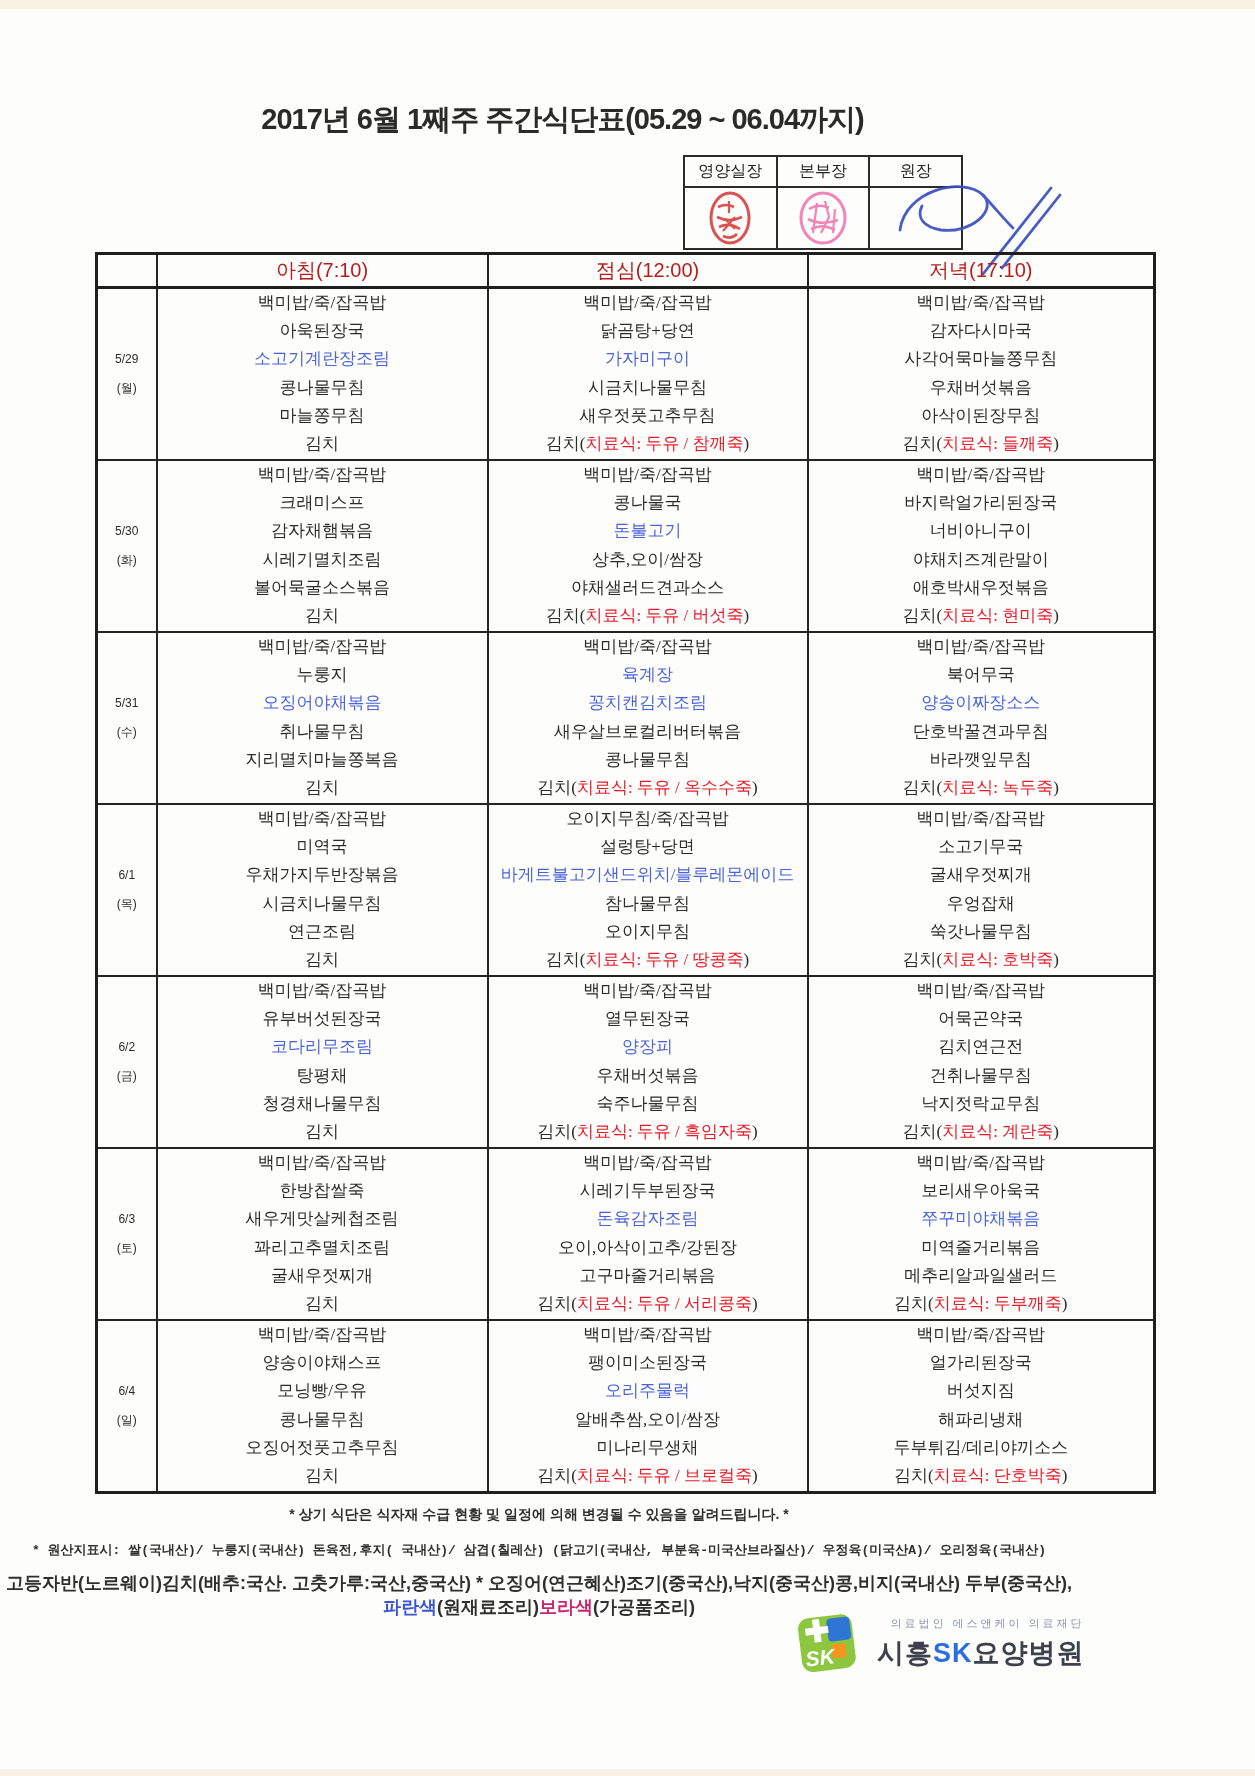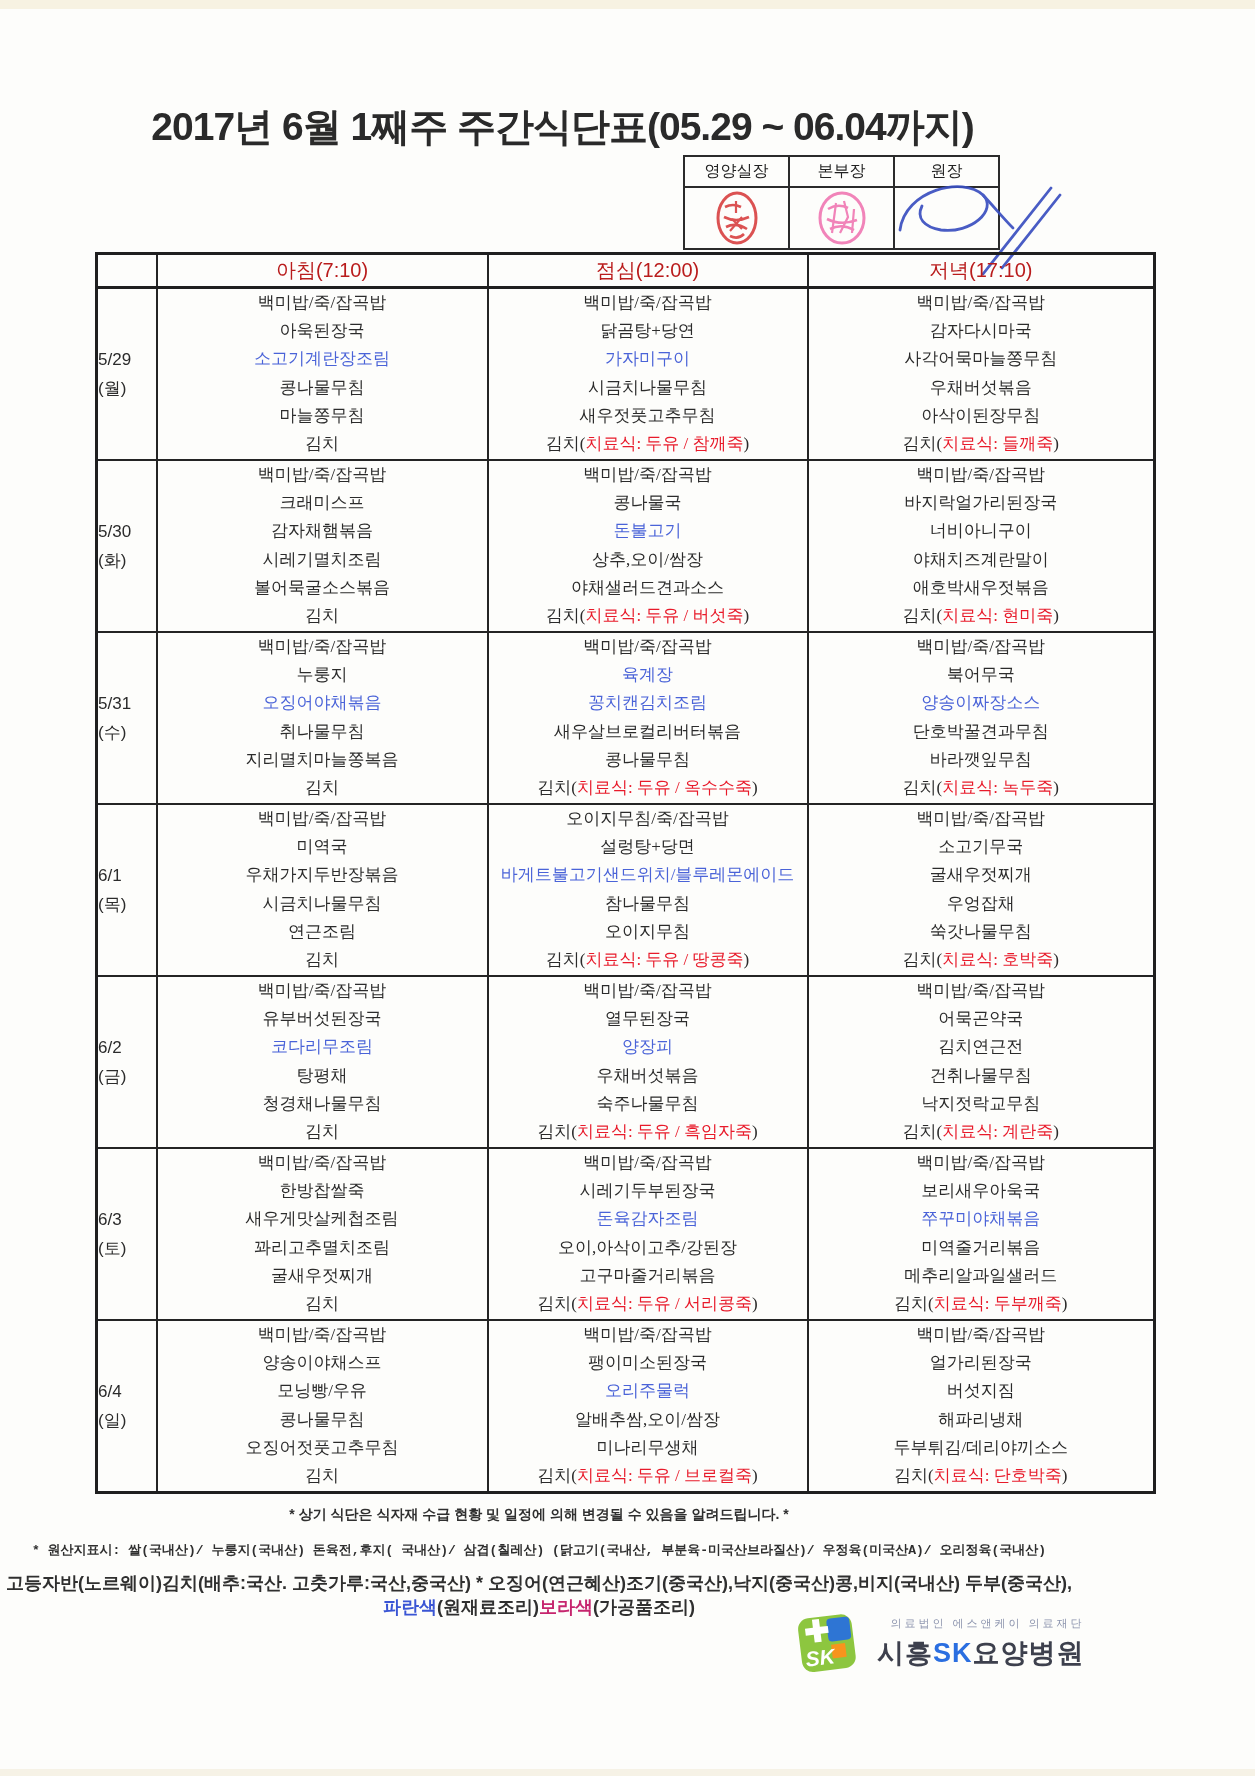--- a/index.html
+++ b/index.html
@@ -3,40 +3,40 @@
 <meta charset="utf-8">
 <style>
   html,body{margin:0;padding:0;background:#e8e8e8;}
   .page{position:relative;width:1255px;height:1776px;margin:0 auto;background:#fdfdfb;
         font-family:"Liberation Sans","DejaVu Sans",sans-serif;color:#2e2e2e;overflow:hidden;
         border-bottom:2px solid #b9b4a6;}
   .page::before{content:"";position:absolute;left:0;top:0;right:0;height:9px;background:#f5ecd4;opacity:.65;}
   .page::after{content:"";position:absolute;left:0;bottom:0;right:0;height:7px;background:#efe8d2;opacity:.5;}
 
   .title{position:absolute;top:100px;left:0;width:1125px;text-align:center;
-         font-size:39px;font-weight:bold;color:#2a2a2a;letter-spacing:-1px;}
+         font-size:29px;font-weight:bold;color:#2a2a2a;letter-spacing:-1px;}
 
   
-  .sig-table{position:absolute;left:683px;top:155px;width:317px;border-collapse:collapse;table-layout:fixed;}
+  .sig-table{position:absolute;left:683px;top:155px;width:280px;border-collapse:collapse;table-layout:fixed;}
   .sig-table td{border:2px solid #2b2b2b;text-align:center;padding:0;}
   .sig-head td{height:29px;font-size:16px;color:#222;}
   .sig-body td{height:60px;vertical-align:middle;}
   .stamp{display:inline-block;vertical-align:middle;}
 
   .sig-overlay{position:absolute;left:855px;top:148px;width:260px;height:152px;pointer-events:none;}
 
   
   .menu-table{position:absolute;left:95px;top:252px;width:1058px;border-collapse:collapse;
               table-layout:fixed;border:3px solid #1f1f1f;}
   .menu-table th,.menu-table td{border:2px solid #242424;padding:0;}
   .menu-table thead th{height:31px;font-size:20px;font-weight:500;color:#b91c1c;
                        border-bottom:3px solid #1f1f1f;}
   .menu-table tbody td{height:170px;vertical-align:middle;}
   .col-date{width:60px;} .col-b{width:331px;} .col-l{width:320px;} .col-d{width:347px;}
-  .date-cell{font-size:17px;color:#2b2b2b;}
+  .date-cell{text-align:center;font-size:12px;color:#2b2b2b;}
   .date-cell div{line-height:29px;}
   .meal-cell{vertical-align:top !important;font-family:Liberation Serif, serif;}
   .menu-line{height:28.2px;line-height:28.2px;font-size:17px;text-align:center;
              white-space:nowrap;color:#2b2b2b;}
   .menu-line.blue{color:#4a63d8;}
   .menu-line .red,.red{color:#e81a2a;}
 
   
   .note{position:absolute;left:0;width:1078px;text-align:center;font-weight:bold;color:#2f2f2f;}
   .note1{top:1506px;font-size:14px;}

